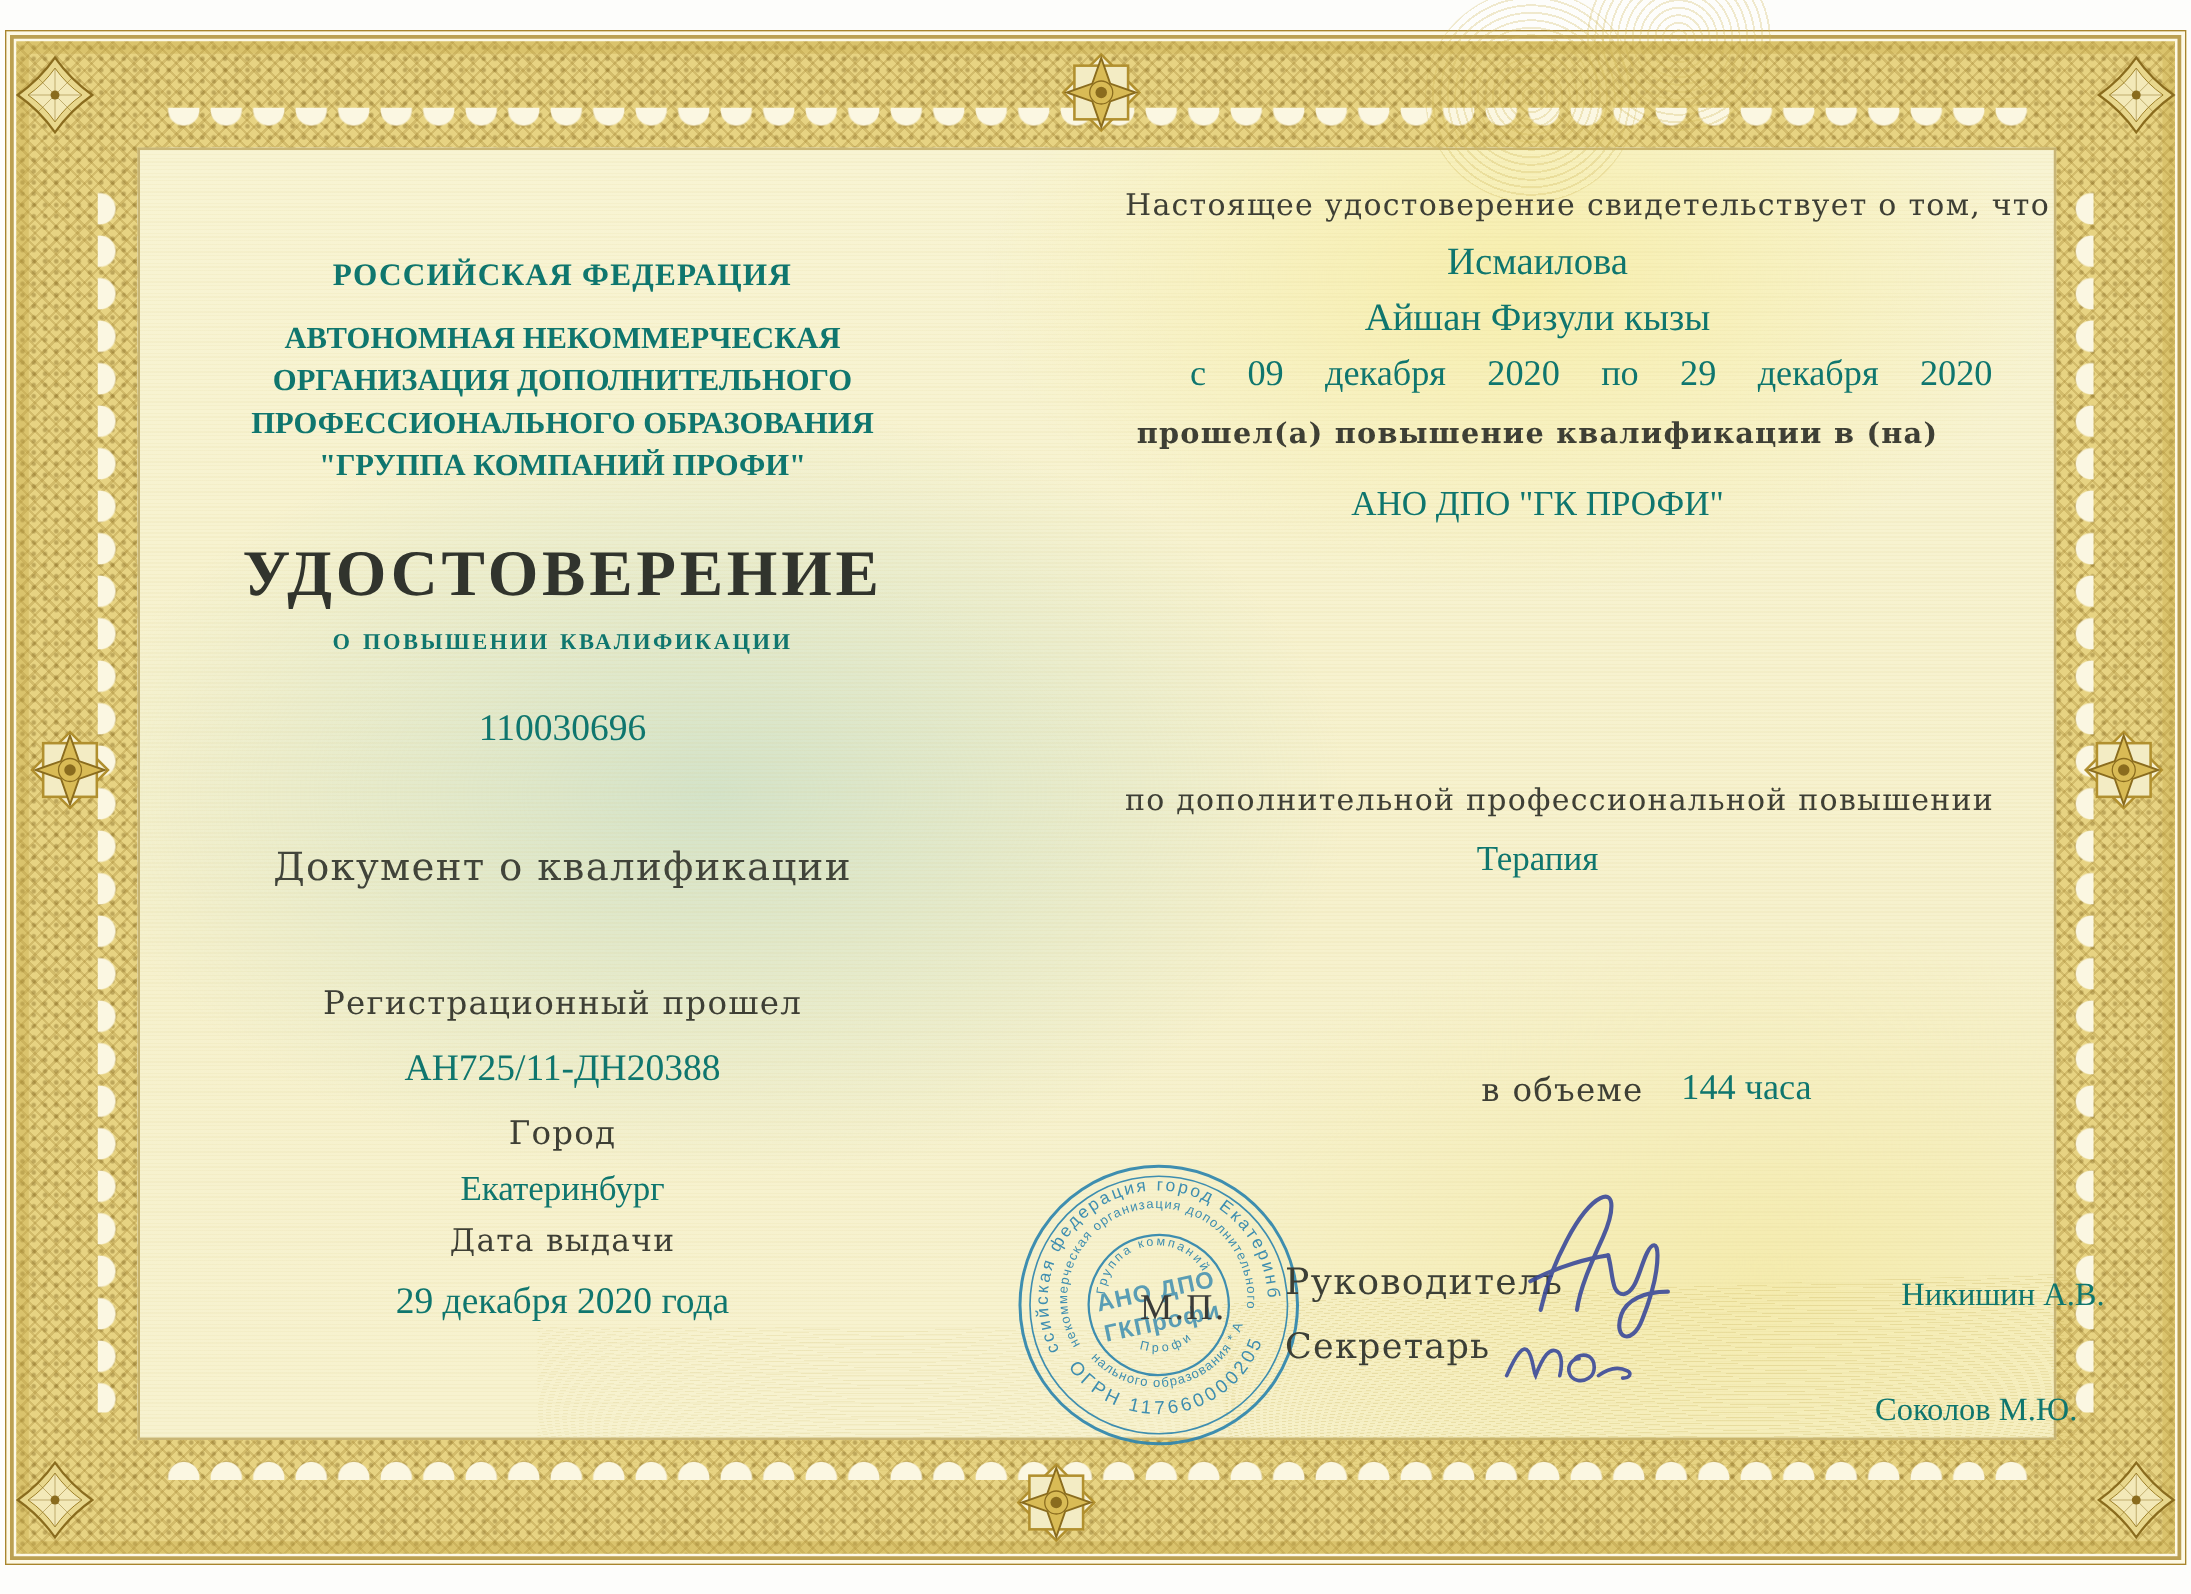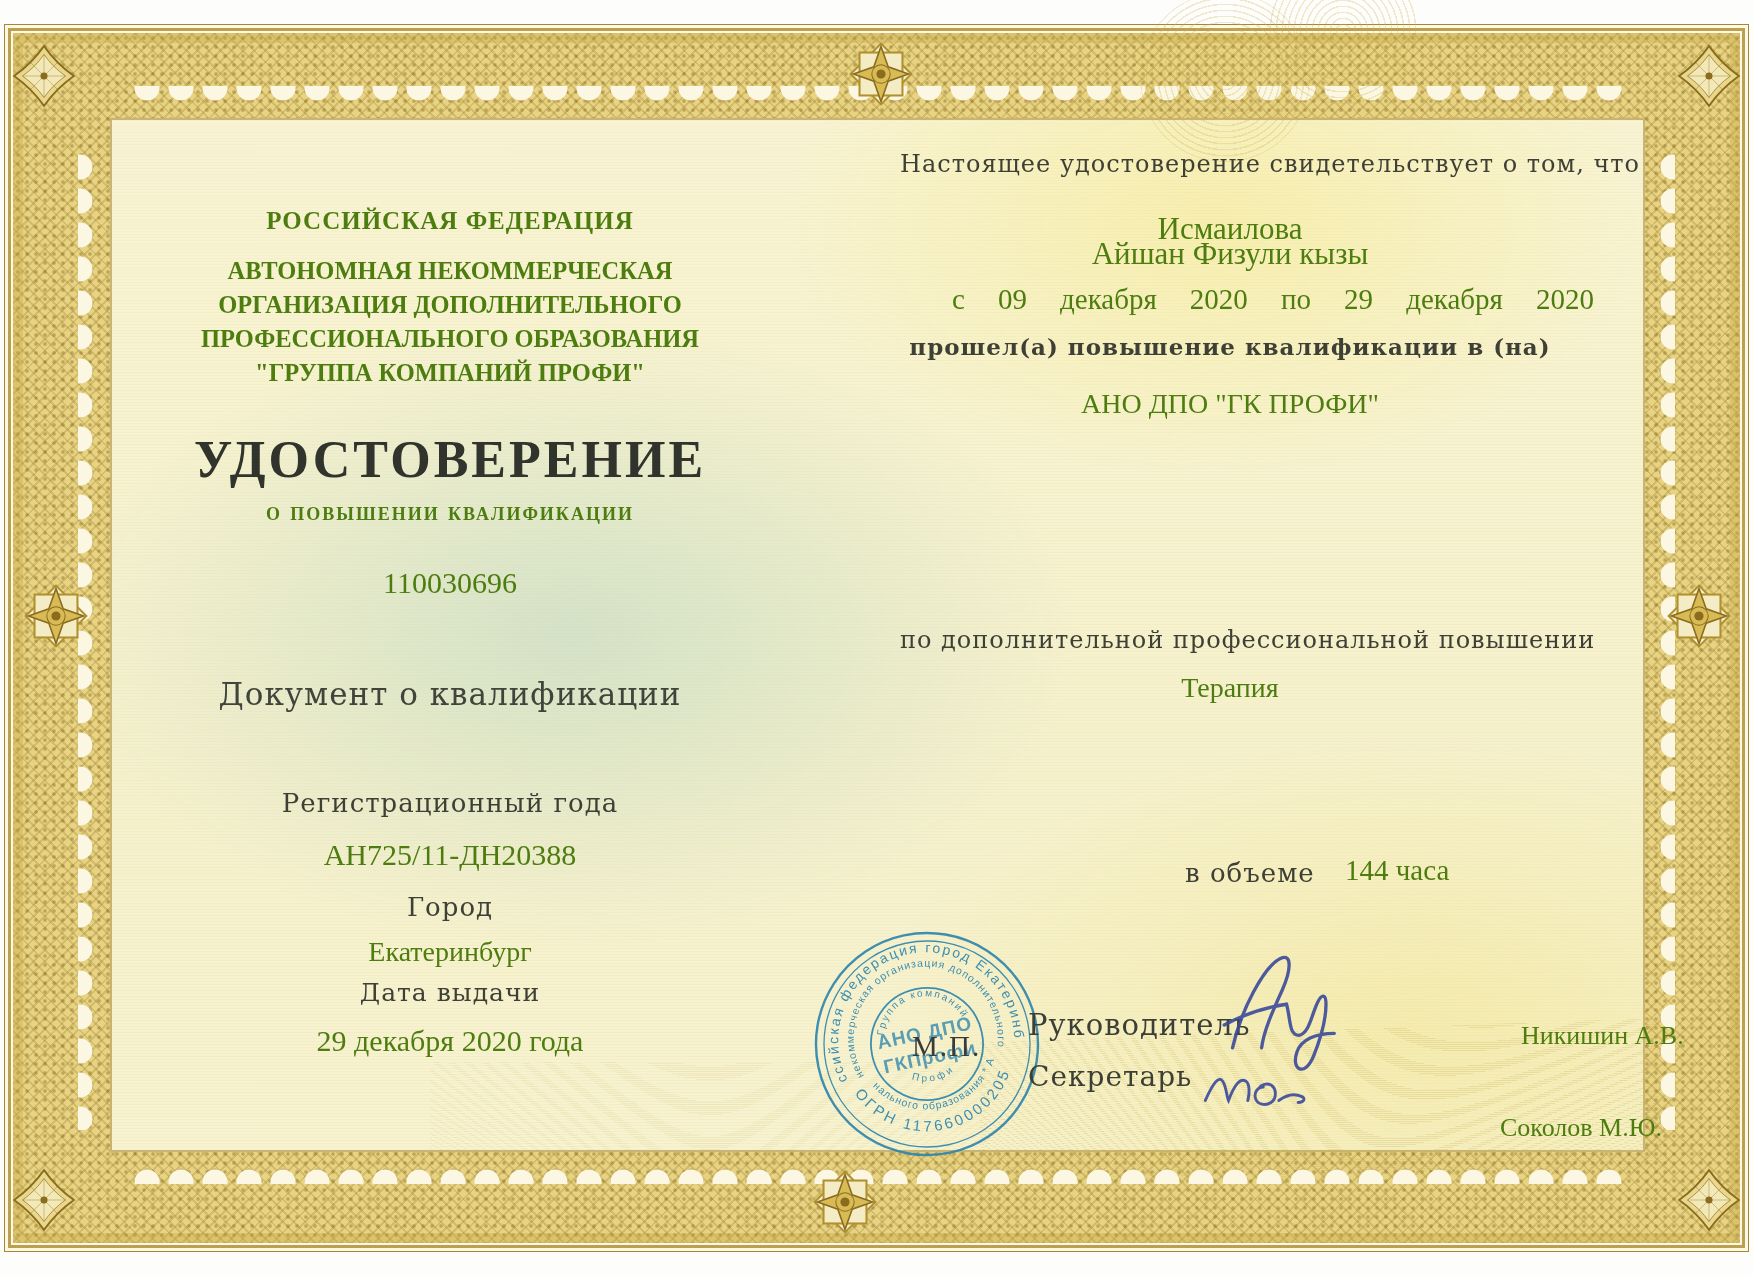--- a/index.html
+++ b/index.html
@@ -49,21 +49,21 @@
        radial-gradient(circle at 21px 50%, rgba(155,122,40,.5) 0 4px, transparent 5px);
      background-size:32px 34px;background-repeat:repeat-y;}
   
   .orn{position:absolute;z-index:3;}
   
   .wm-ring{position:absolute;border-radius:50%;z-index:2;
      background:repeating-radial-gradient(circle at center, rgba(205,180,85,.28) 0 1.5px, transparent 1.5px 6px);}
   .wm-wave{position:absolute;z-index:1;opacity:.8;
      background:repeating-radial-gradient(ellipse 340px 70px at 50% 135%, rgba(198,176,85,.30) 0 2px, transparent 2px 10px);}
   
-  .t{position:absolute;color:#4d7c0f;white-space:nowrap;z-index:5;}
+  .t{position:absolute;color:#0f766e;white-space:nowrap;z-index:5;}
   .c{text-align:center;}
   .serif{font-family:"Liberation Serif",serif;}
   .antiqua{font-family:"DejaVu Serif",serif;color:#3e3f35;letter-spacing:1px;}
   .ital{}
   .bold{font-weight:bold;}
   .lcol{left:150px;width:600px;}
   .rcol{left:880px;width:660px;margin-left:20px;}
   .title-big{font-size:52px;letter-spacing:3px;color:#31342d;}
   .smallcaps{font-variant:small-caps;font-weight:600;}
   .period-row{display:flex;justify-content:space-between;}
@@ -148,35 +148,35 @@
   </div>
 
   <div class="t c lcol serif bold title-big" style="top:430px;">УДОСТОВЕРЕНИЕ</div>
 
   <div class="t c lcol serif smallcaps" style="top:498px;font-size:25px;letter-spacing:2px;">о повышении квалификации</div>
 
   <div class="t c lcol serif" style="top:566px;font-size:30px;">110030696</div>
 
   <div class="t c lcol antiqua ital" style="top:676px;font-size:31px;color:#41443a;">Документ о квалификации</div>
 
-  <div class="t c lcol antiqua" style="top:788px;font-size:26px;">Регистрационный года</div>
+  <div class="t c lcol antiqua" style="top:788px;font-size:26px;">Регистрационный прошел</div>
 
   <div class="t c lcol serif" style="top:838px;font-size:30px;">АН725/11-ДН20388</div>
 
   <div class="t c lcol antiqua" style="top:892px;font-size:26px;">Город</div>
 
   <div class="t c lcol serif" style="top:936px;font-size:28px;">Екатеринбург</div>
 
   <div class="t c lcol antiqua" style="top:978px;font-size:25px;">Дата выдачи</div>
 
   <div class="t c lcol serif" style="top:1024px;font-size:30px;">29 декабря 2020 года</div>
 
   <div class="t c rcol antiqua" style="top:150px;font-size:24px;">Настоящее удостоверение свидетельствует о том, что</div>
 
-  <div class="t c rcol serif" style="top:211px;font-size:31px;">Исмаилова</div>
+  <div class="t c rcol serif" style="top:191px;font-size:31px;">Исмаилова</div>
 
   <div class="t c rcol serif" style="top:236px;font-size:31px;">Айшан Физули кызы</div>
 
   <div class="t serif period-row" style="left:952px;top:283px;width:642px;font-size:29px;">
     <span>с</span>
     <span>09</span>
     <span>декабря</span>
     <span>2020</span>
     <span>по</span>
     <span>29</span>

